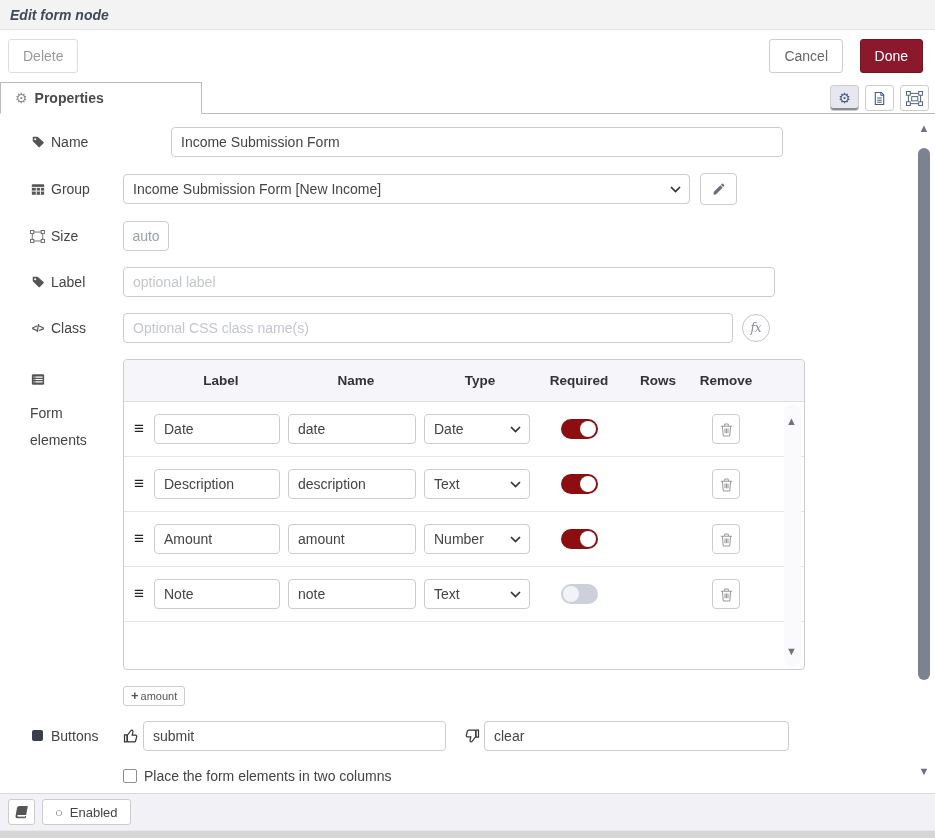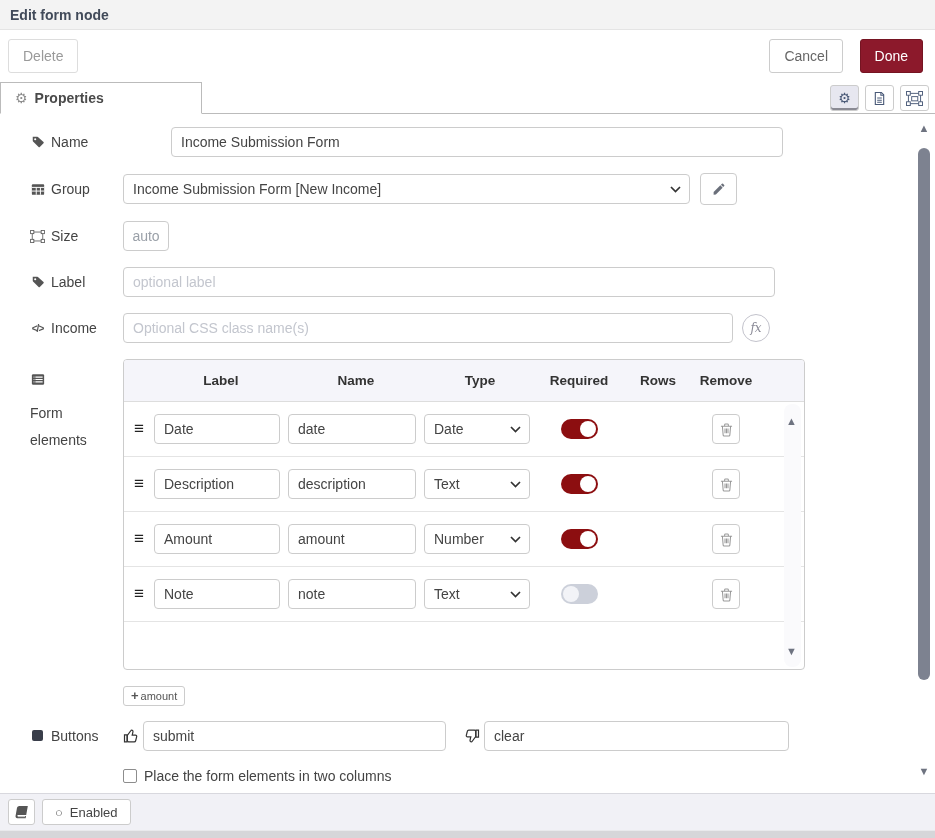--- a/index.html
+++ b/index.html
@@ -3,21 +3,21 @@
 <meta charset="utf-8">
 <style>
   * { box-sizing: border-box; margin: 0; padding: 0; }
   html,body { width: 935px; height: 838px; }
   body { font-family: "Liberation Sans", sans-serif; background: #fff; overflow: hidden; }
   .app { width: 935px; height: 838px; display: flex; flex-direction: column; }
 
   
   .hdr { height: 30px; background: #f3f3f3; border-bottom: 1px solid #e4e4e4;
          display: flex; align-items: center; padding: 0 10px;
-         font-size: 14px; font-weight: bold; color: #414a59; }
+         font-size: 14px; font-weight: bold; color: #414a59; font-style: italic; }
 
   
   .btnbar { height: 52px; background: #fff; position: relative; flex: 0 0 auto; }
   .btn { height: 34px; border-radius: 3px; font-size: 14px; cursor: pointer;
          border: 1px solid #ccc; background: #fff; color: #666; padding: 0 14px;
          font-family: "Liberation Sans", sans-serif; }
   .btn-delete { position: absolute; left: 8px; top: 9px; color: #9a9a9a; border-color: #ddd; }
   .btn-cancel { position: absolute; right: 92px; top: 9px; }
   .btn-done   { position: absolute; right: 12px; top: 9px; background: #8C192B;
                 border-color: #751422; color: #fff; }
@@ -241,21 +241,21 @@
         </span>
         <span>Label</span>
       </div>
       <input class="txt" style="width: 652px;" placeholder="optional label">
     </div>
 
     
     <div class="frow">
       <div class="flabel">
         <span class="licon" style="font-size:10px;font-weight:bold;color:#555;letter-spacing:-1px">&lt;/&gt;</span>
-        <span>Income</span>
+        <span>Class</span>
       </div>
       <input class="txt" style="width: 610px;" placeholder="Optional CSS class name(s)">
       <button class="fxbtn">fx</button>
     </div>
 
     
     <div class="frow top">
       <div class="flabel wrap" style="margin-top:14px">
         <span class="licon">
           <svg width="14" height="13" viewBox="0 0 16 14">

